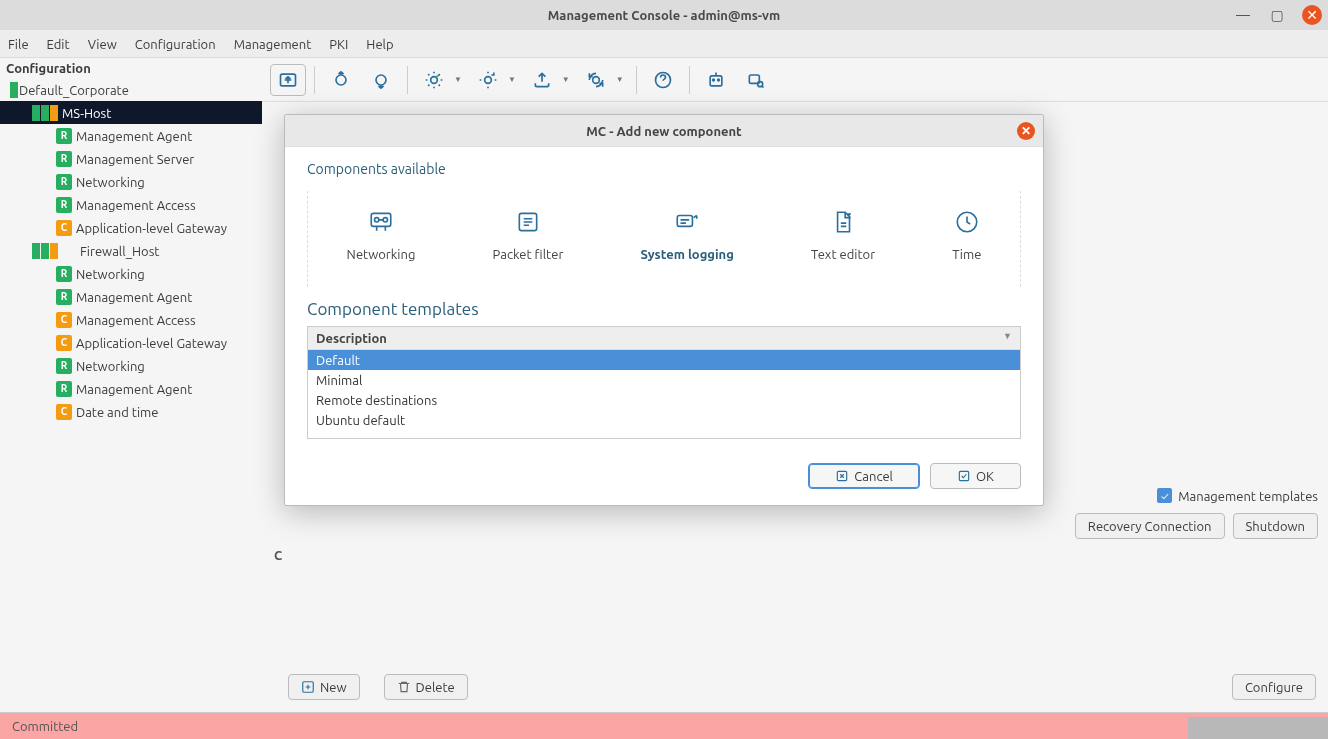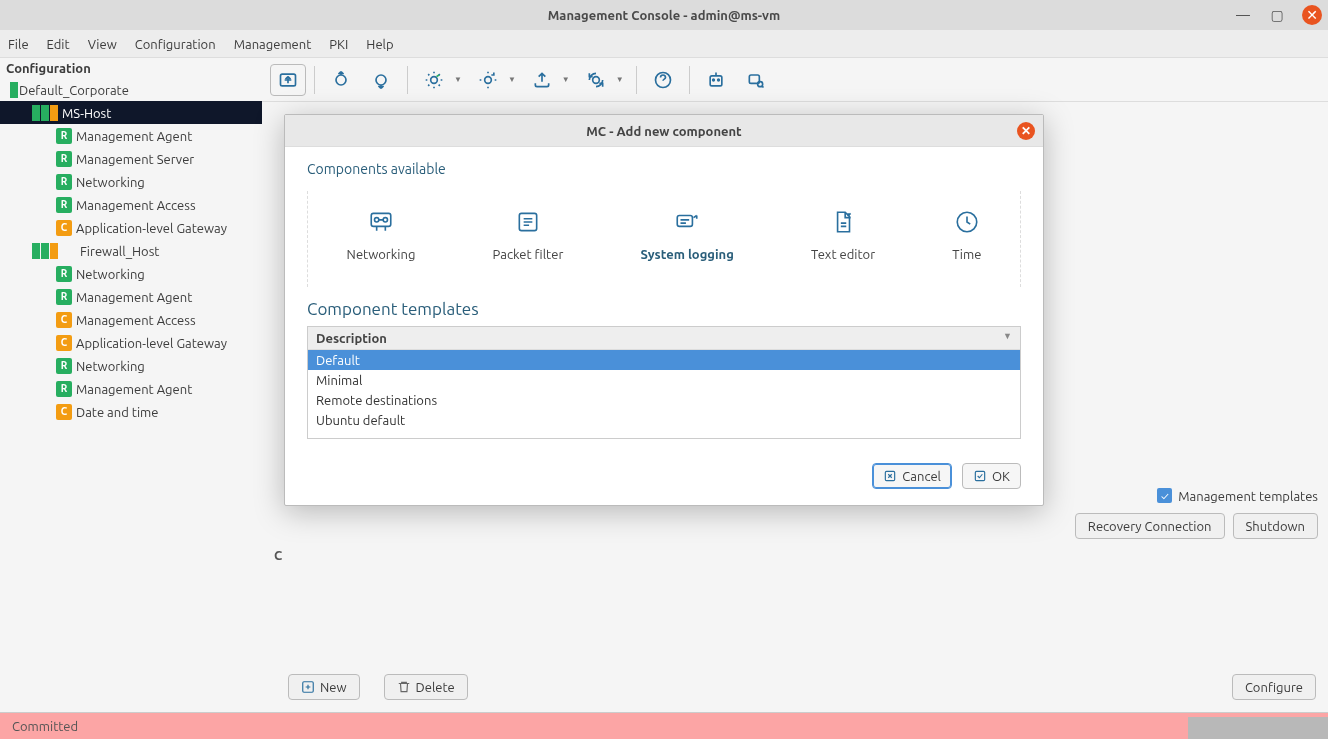--- a/index.html
+++ b/index.html
@@ -62,21 +62,21 @@
 .components { display: flex; justify-content: space-around; border-left: 1px dashed #ddd; border-right: 1px dashed #ddd; padding: 18px 0 26px; }
 .comp { display: flex; flex-direction: column; align-items: center; gap: 12px; cursor: pointer; }
 .comp svg { width: 26px; height: 26px; }
 .comp span { color: #444; }
 .comp.sel span { font-weight: bold; color: #2a5e7a; }
 .templates { border: 1px solid #ccc; flex: 1; background: #fff; display: flex; flex-direction: column; }
 .thead { background: #eee; padding: 4px 8px; font-weight: 600; color: #444; display: flex; justify-content: space-between; border-bottom: 1px solid #ddd; }
 .trow { padding: 3px 8px; cursor: pointer; color: #333; }
 .trow.sel { background: #4a90d9; color: #fff; }
 .dlg-foot { padding: 10px 22px 16px; display: flex; justify-content: flex-end; gap: 10px; }
-.dbtn { border: 1px solid #bbb; background: #f6f6f6; padding: 5px 10px; border-radius: 4px; cursor: pointer; display: inline-flex; align-items: center; gap: 5px; }
+.dbtn { border: 1px solid #bbb; background: #f6f6f6; padding: 5px 26px; border-radius: 4px; cursor: pointer; display: inline-flex; align-items: center; gap: 5px; }
 .dbtn.focus { border-color: #4a90d9; box-shadow: inset 0 0 0 1px #4a90d9; }
 .icon-sm { width: 14px; height: 14px; }
 </style>
 </head>
 <body>
 
 <div class="titlebar">
   <span class="title">Management Console - admin@ms-vm</span>
   <div class="winbtns">
     <span class="winbtn">—</span>

